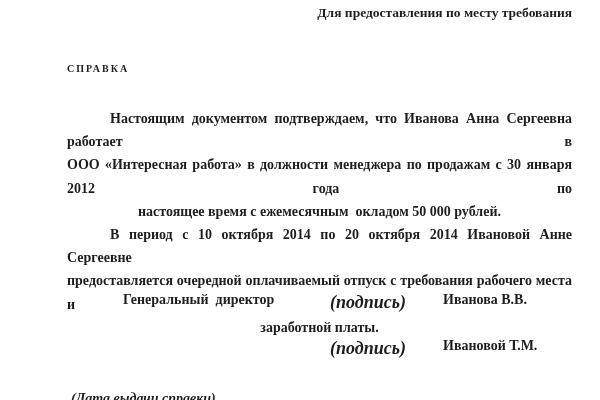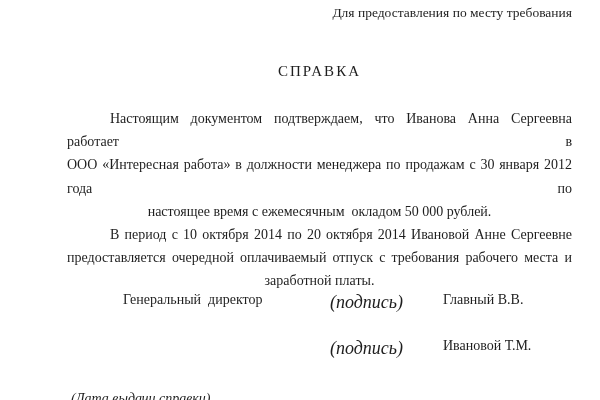--- a/index.html
+++ b/index.html
@@ -14,37 +14,38 @@
     background: #ffffff;
     font-family: "Liberation Serif", "DejaVu Serif", serif;
     color: #1e1e1e;
   }
   .doc {
     position: absolute;
     left: 67px;
     top: 0;
     width: 505px;
     height: 384px;
+    font-weight: bold;
   }
   .note {
     position: absolute;
     top: 5px;
     left: 0;
     right: 0;
     text-align: right;
     font-size: 13.5px;
     white-space: nowrap;
   }
   .title {
     position: absolute;
     top: 63px;
     left: 0;
     right: 0;
-    text-align: center;
-    font-size: 15px;
+    text-align: left;
+    font-size: 10px;
     letter-spacing: 2px;
   }
   .body-text {
     position: absolute;
     top: 107px;
     left: 0;
     width: 505px;
     font-size: 14px;
     line-height: 23.2px;
   }
@@ -114,21 +115,21 @@
     <div>
       <div class="line jline indent">В период с 10 октября 2014 по 20 октября 2014 Ивановой Анне Сергеевне</div>
       <div class="line jline">предоставляется очередной оплачиваемый отпуск с требования рабочего места и</div>
       <div class="line lastline">заработной платы.</div>
     </div>
   </div>
 
   <div class="sig-row sig-row-1">
     <span class="sig-role">Генеральный &nbsp;директор</span>
     <span class="sig-caption">(подпись)</span>
-    <span class="sig-name">Главный В.В.</span>
+    <span class="sig-name">Иванова В.В.</span>
   </div>
 
   <div class="sig-row sig-row-2">
     <span class="sig-caption">(подпись)</span>
     <span class="sig-name">Ивановой Т.М.</span>
   </div>
 
   <div class="footer-clipped">(Дата выдачи справки)</div>
 
 </div>

